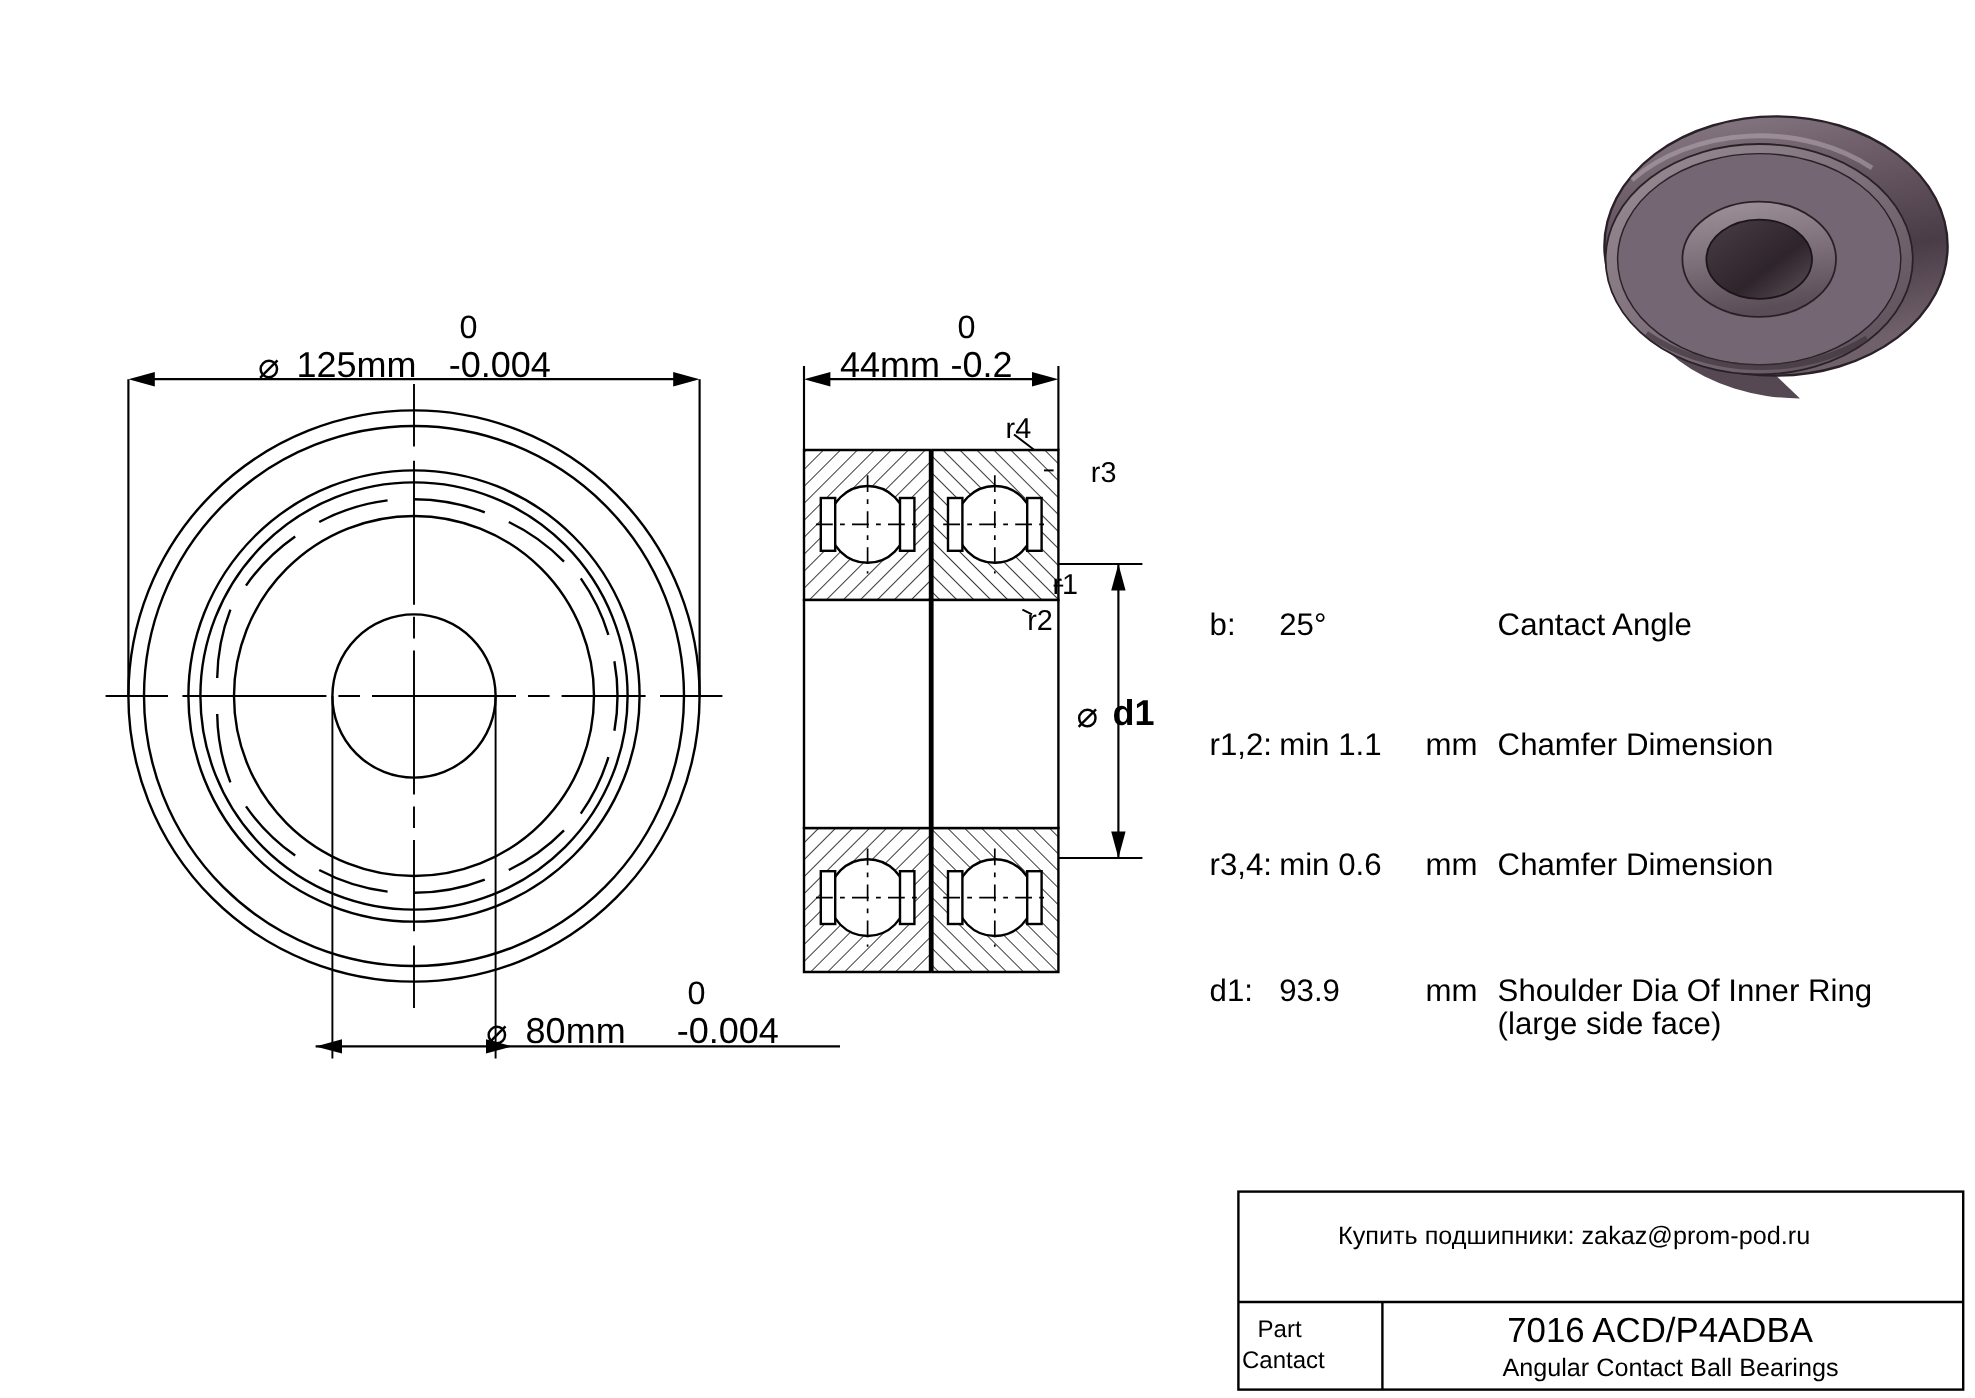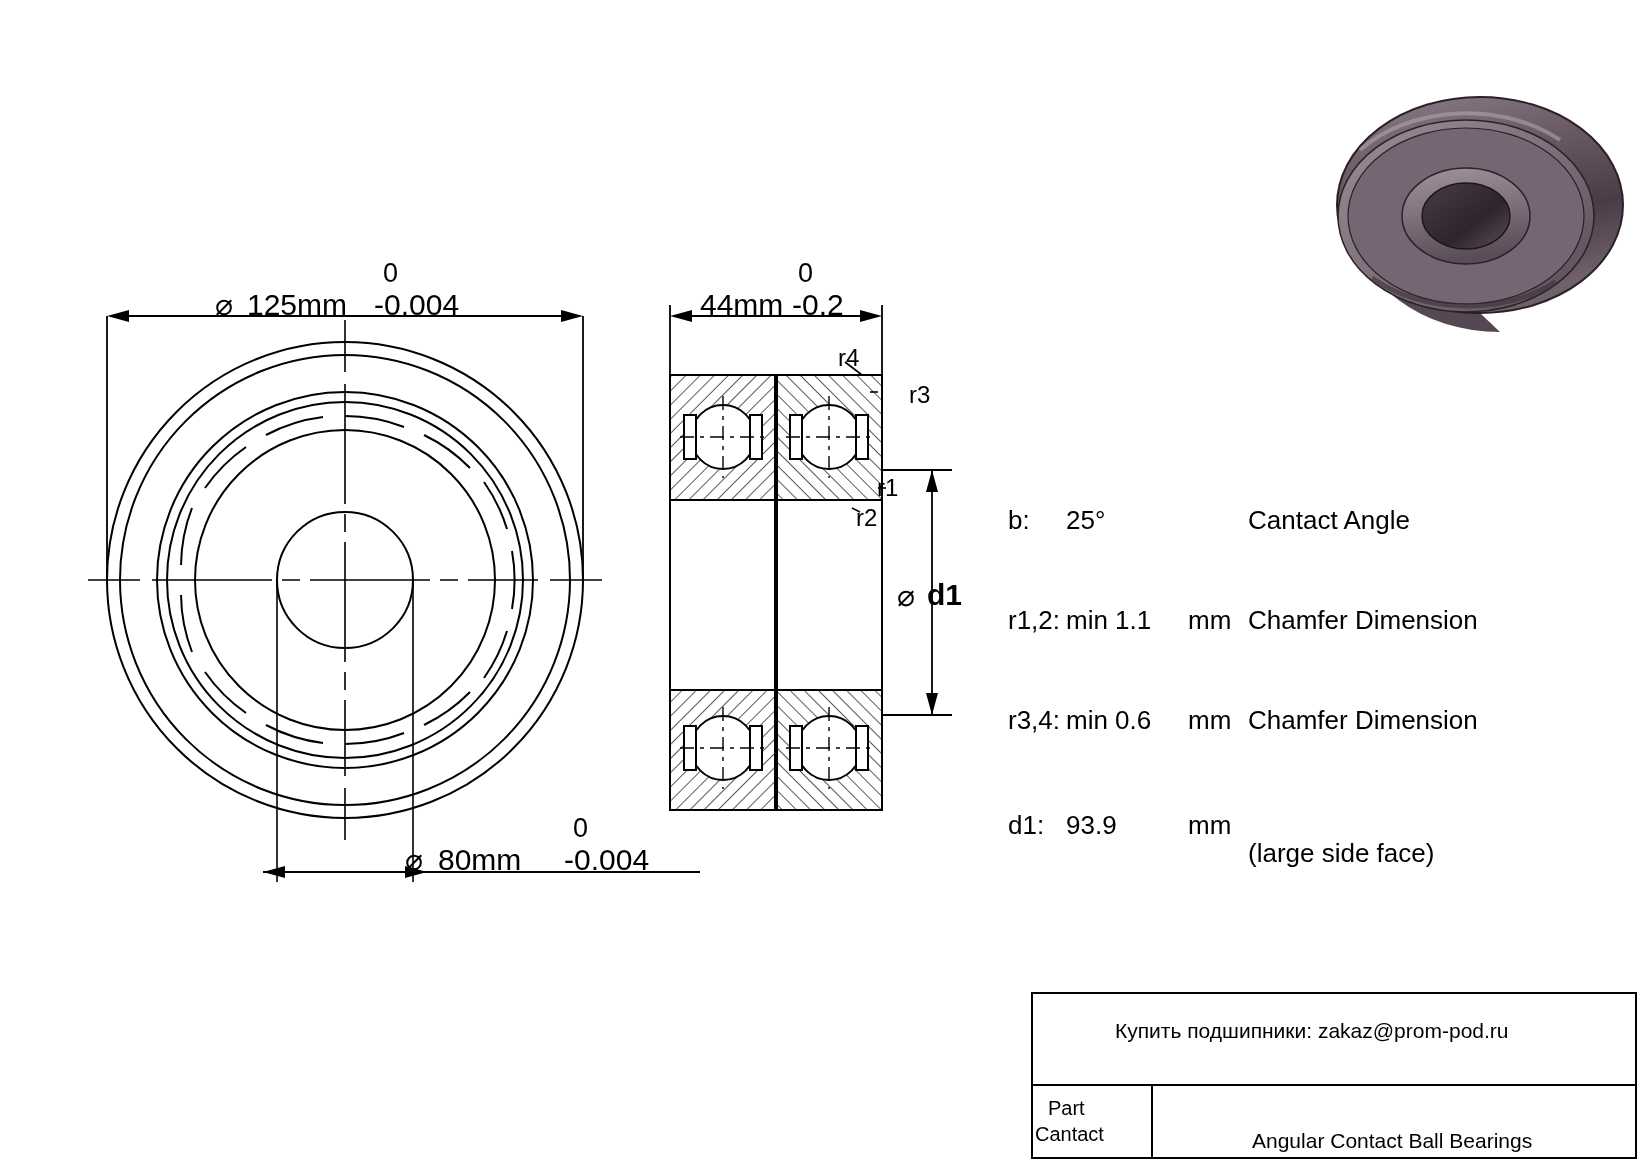--- a/index.html
+++ b/index.html
@@ -259,24 +259,26 @@
     <div style="position:relative; height:50px;">
       <span class="txt spec" style="left:0px; top:100px;">r3,4:</span>
       <span class="txt spec" style="left:58px; top:100px;">min 0.6</span>
       <span class="txt spec" style="left:180px; top:100px;">mm</span>
       <span class="txt spec" style="left:240px; top:100px;">Chamfer Dimension</span>
     </div>
     <div style="position:relative; height:60px;text-decoration:underline;">
       <span class="txt spec" style="left:0px; top:155px;">d1:</span>
       <span class="txt spec" style="left:58px; top:155px;">93.9</span>
       <span class="txt spec" style="left:180px; top:155px;">mm</span>
+      <span class="txt spec" style="left:240px; top:155px;">Shoulder Dia Of Inner Ring</span>
       <span class="txt spec" style="left:240px; top:183px;">(large side face)</span>
     </div>
   </div>
 
   <div class="txt title-email" style="left:1115px; top:1019px;">Купить подшипники: zakaz@prom-pod.ru</div>
 
   <div class="txt title-part-label" style="left:1048px; top:1097px;">Part</div>
   <div class="txt title-part-label" style="left:1035px; top:1123px;">Cantact</div>
 
+  <div class="txt title-part-num" style="left:1256px; top:1093px;">7016 ACD/P4ADBA</div>
   <div class="txt title-part-desc" style="left:1252px; top:1129px;">Angular Contact Ball Bearings</div>
 
 </div>
 
 </body></html>

